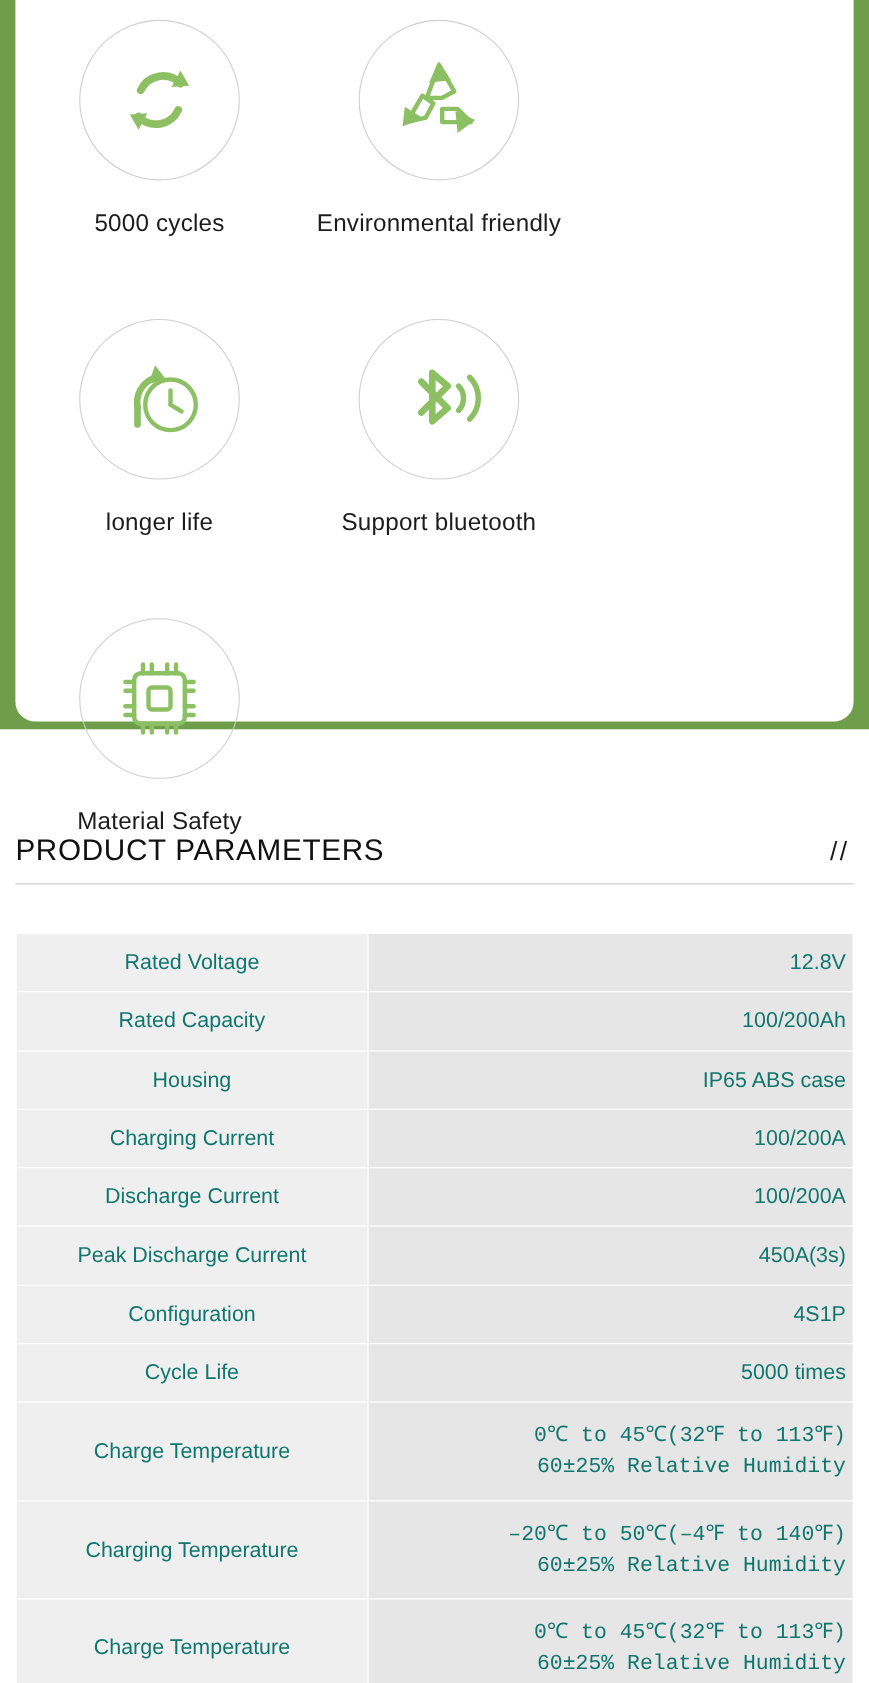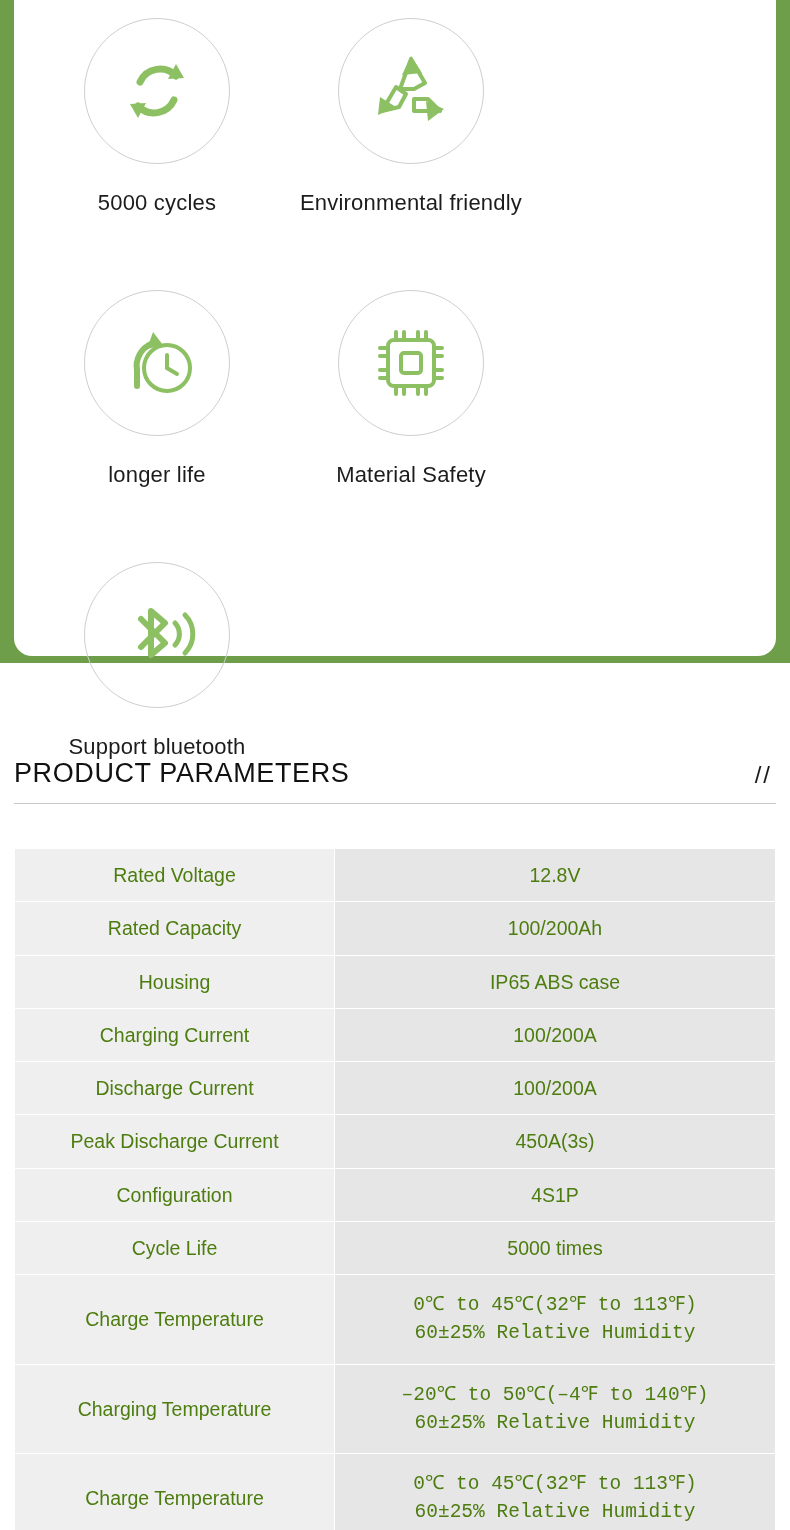--- a/index.html
+++ b/index.html
@@ -29,21 +29,21 @@
     position: absolute;
     left: 14px;
     top: -18px;
     width: 762px;
     height: 674px;
     background: #ffffff;
     border-radius: 18px;
   }
   .feature-grid {
     position: absolute;
-    left: 16px;
+    left: 4px;
     top: 32px;
     width: 640px;
     display: flex;
     flex-wrap: wrap;
   }
   .feature-item {
     width: 254px;
     height: 272px;
     display: flex;
     flex-direction: column;
@@ -106,32 +106,33 @@
     width: 762px;
     margin: 44px auto 0 auto;
     border-collapse: collapse;
     table-layout: fixed;
   }
   .params-table td {
     border: 1px solid #ffffff;
     text-align: center;
     vertical-align: middle;
     font-size: 19.5px;
-    color: #4d7c0f;
+    color: #0f766e;
     padding: 12px 6px;
     line-height: 1.45;
   }
   .params-table td.k {
     width: 320px;
     background: #efefef;
     font-weight: 400;
   }
   .params-table td.v {
     background: #e6e6e6;
     font-weight: 400;
+    text-align: right;
   }
   .params-table tr.tall td { padding: 16px 6px; }
   .vline { display: block; font-family: Liberation Mono, monospace; }
 </style>
 </head>
 <body>
 
 <div class="page">
 
   <div class="feature-band">
@@ -176,20 +177,33 @@
               <circle cx="50" cy="44" r="23" fill="none" stroke="#8cc063" stroke-width="4"></circle>
               <path d="M50 31 L50 44 L60 50" fill="none" stroke="#8cc063" stroke-width="4" stroke-linecap="round"></path>
               <path d="M34 20 A24 24 0 0 0 20 46" fill="none" stroke="#8cc063" stroke-width="6" stroke-linecap="round"></path>
               <polygon points="36,8 46,21 30,25" fill="#8cc063"></polygon>
               <path d="M20 46 L20 62" stroke="#8cc063" stroke-width="6" stroke-linecap="round"></path>
             </svg>
           </div>
           <div class="feature-label">longer life</div>
         </div>
 
+
+        <div class="feature-item">
+          <div class="feature-circle">
+            <svg class="ic" width="84" height="80" viewBox="0 0 84 80">
+              <path d="M26 24 L50 48 L36 60 L36 16 L50 28 L26 52" fill="none" stroke="#8cc063" stroke-width="6" stroke-linecap="round" stroke-linejoin="round"></path>
+              <g fill="none" stroke="#8cc063" stroke-width="5" stroke-linecap="round">
+                <path d="M60 28 A16 16 0 0 1 60 50"></path>
+                <path d="M70 20 A27 27 0 0 1 70 58"></path>
+              </g>
+            </svg>
+          </div>
+          <div class="feature-label">Support bluetooth</div>
+        </div>
 
         <div class="feature-item">
           <div class="feature-circle">
             <svg class="ic" width="78" height="78" viewBox="0 0 78 78">
               <rect x="16" y="16" width="46" height="46" rx="6" fill="none" stroke="#8cc063" stroke-width="4"></rect>
               <rect x="29" y="29" width="20" height="20" rx="3" fill="none" stroke="#8cc063" stroke-width="4"></rect>
               <g stroke="#8cc063" stroke-width="4" stroke-linecap="round">
                 <line x1="24" y1="8" x2="24" y2="16"></line>
                 <line x1="32" y1="8" x2="32" y2="16"></line>
                 <line x1="46" y1="8" x2="46" y2="16"></line>
@@ -205,33 +219,20 @@
                 <line x1="62" y1="24" x2="70" y2="24"></line>
                 <line x1="62" y1="32" x2="70" y2="32"></line>
                 <line x1="62" y1="46" x2="70" y2="46"></line>
                 <line x1="62" y1="54" x2="70" y2="54"></line>
               </g>
             </svg>
           </div>
           <div class="feature-label">Material Safety</div>
         </div>
 
-        <div class="feature-item">
-          <div class="feature-circle">
-            <svg class="ic" width="84" height="80" viewBox="0 0 84 80">
-              <path d="M26 24 L50 48 L36 60 L36 16 L50 28 L26 52" fill="none" stroke="#8cc063" stroke-width="6" stroke-linecap="round" stroke-linejoin="round"></path>
-              <g fill="none" stroke="#8cc063" stroke-width="5" stroke-linecap="round">
-                <path d="M60 28 A16 16 0 0 1 60 50"></path>
-                <path d="M70 20 A27 27 0 0 1 70 58"></path>
-              </g>
-            </svg>
-          </div>
-          <div class="feature-label">Support bluetooth</div>
-        </div>
-
       </div>
     </div>
   </div>
 
   <div class="params-section">
     <div class="section-head">
       <div class="section-title">PRODUCT PARAMETERS</div>
       <div class="section-slash">//</div>
     </div>
     <div class="section-rule"></div>

